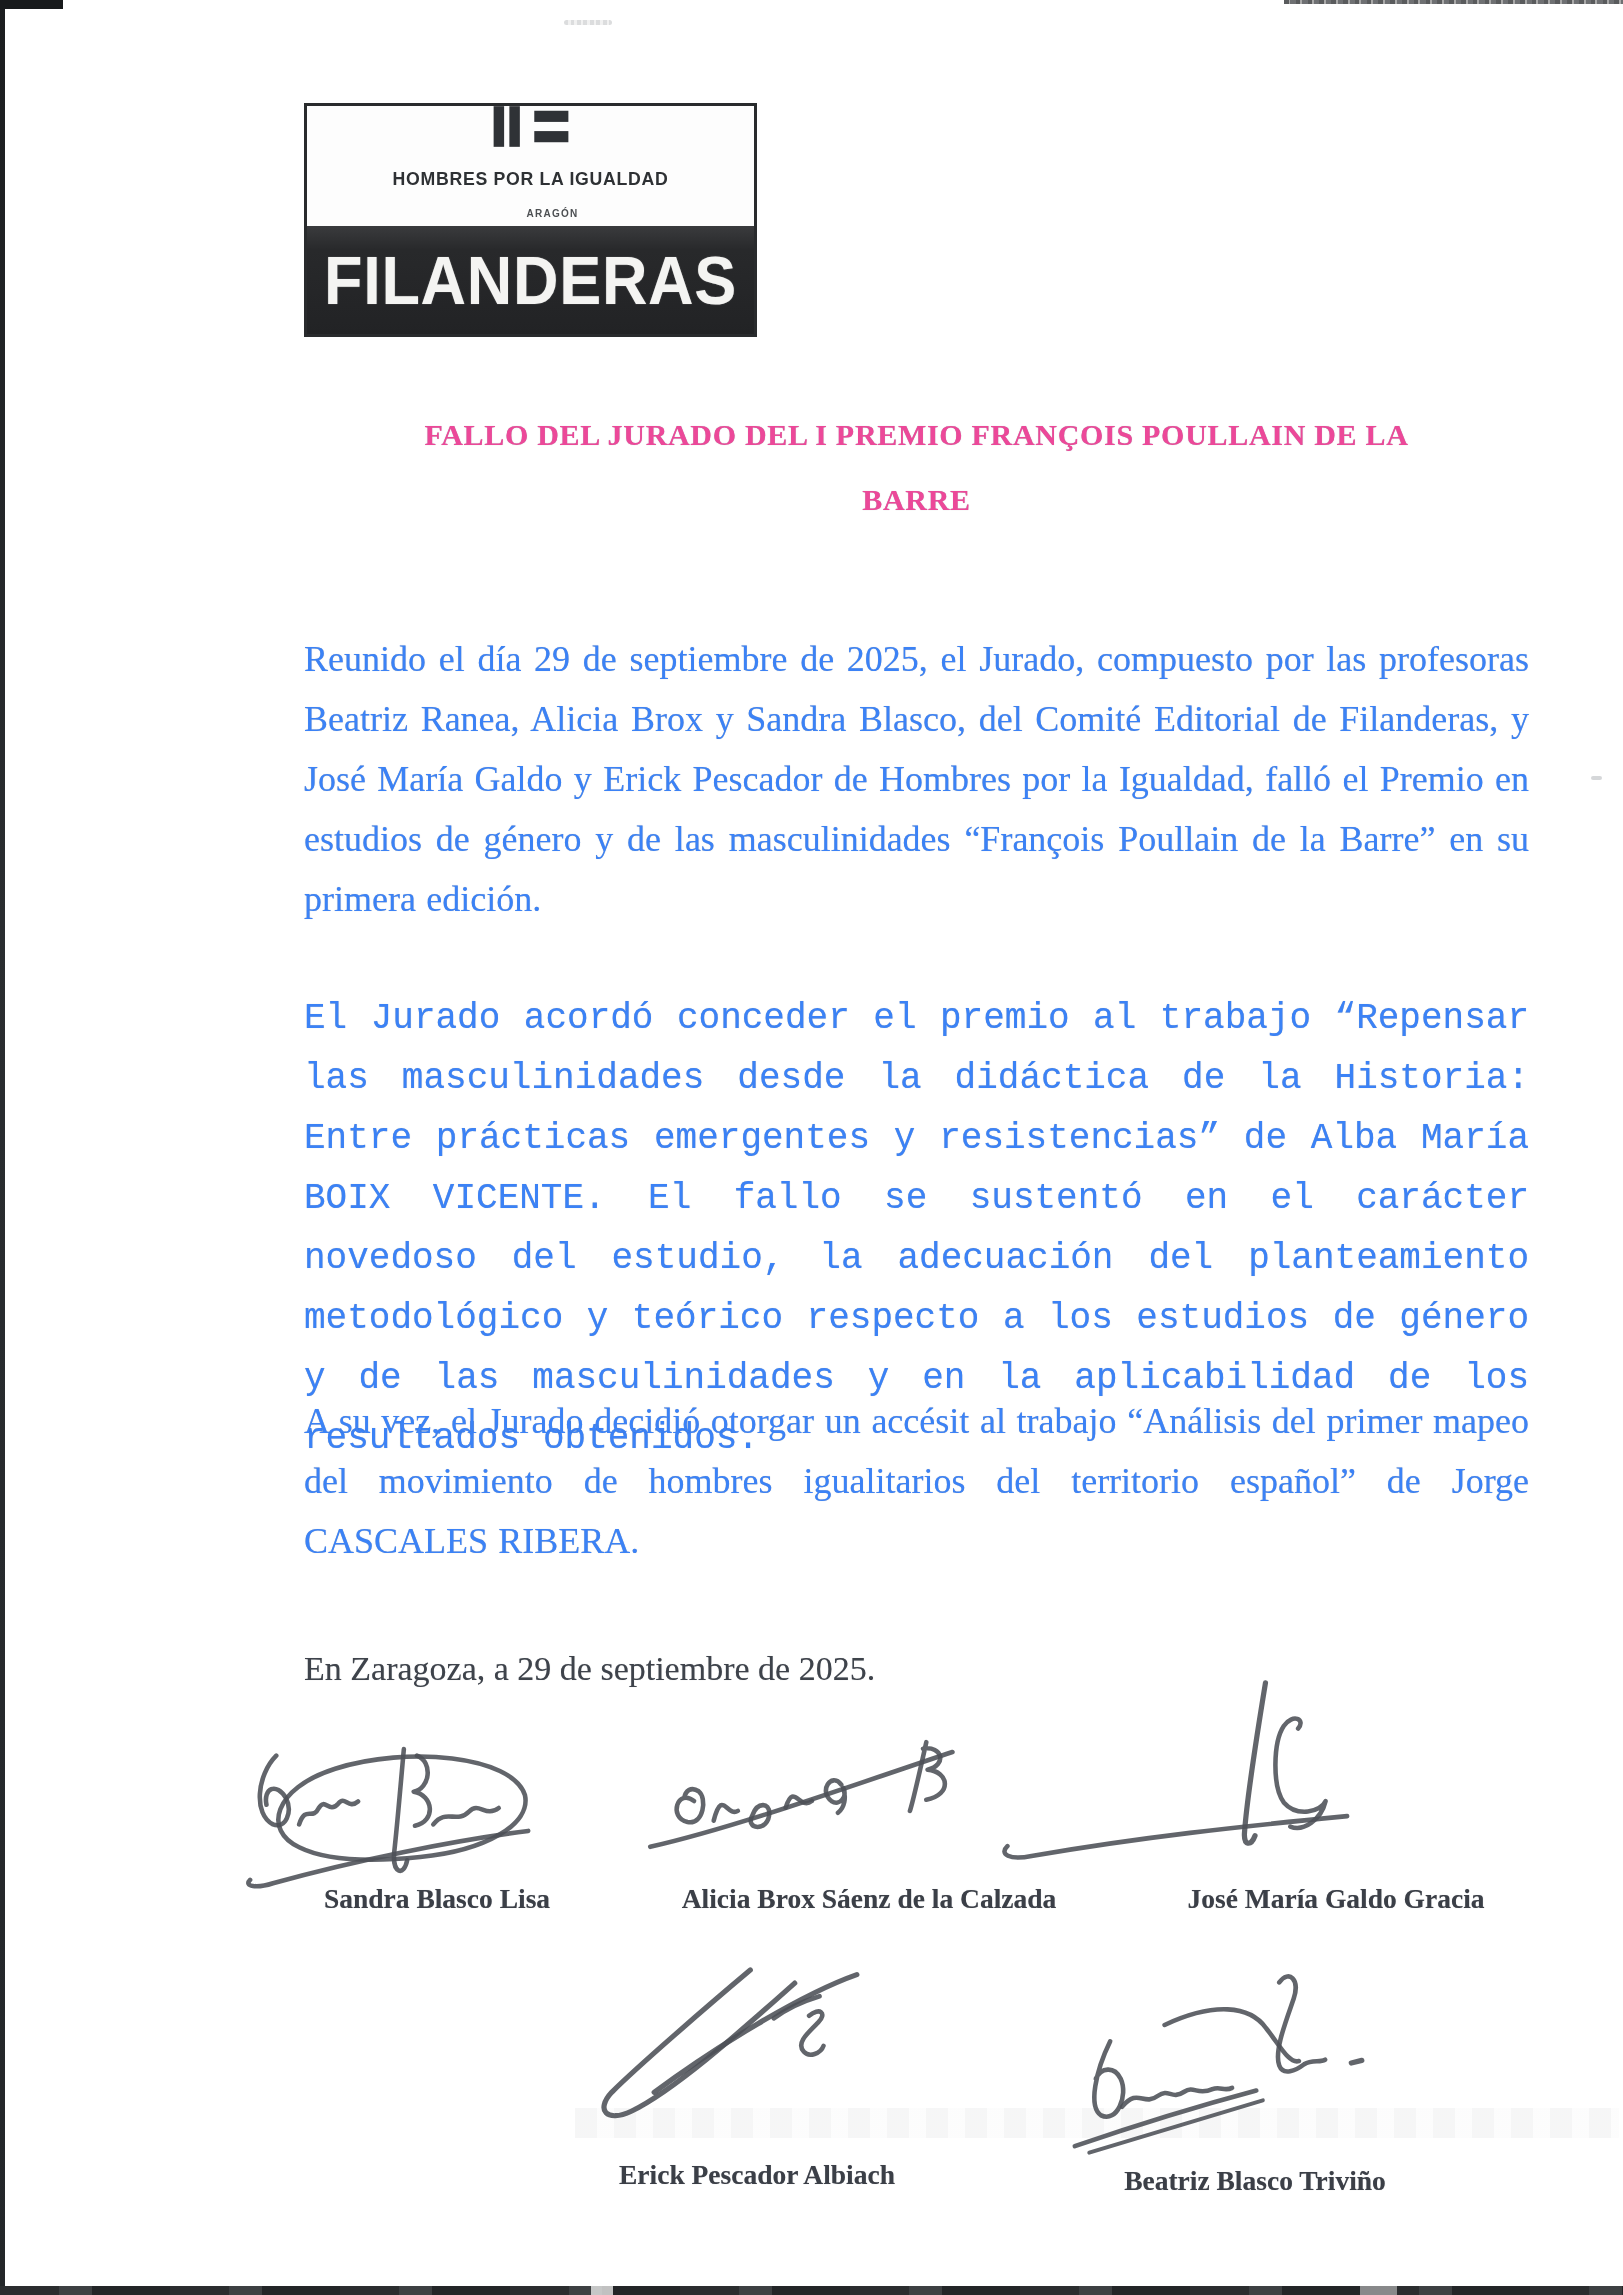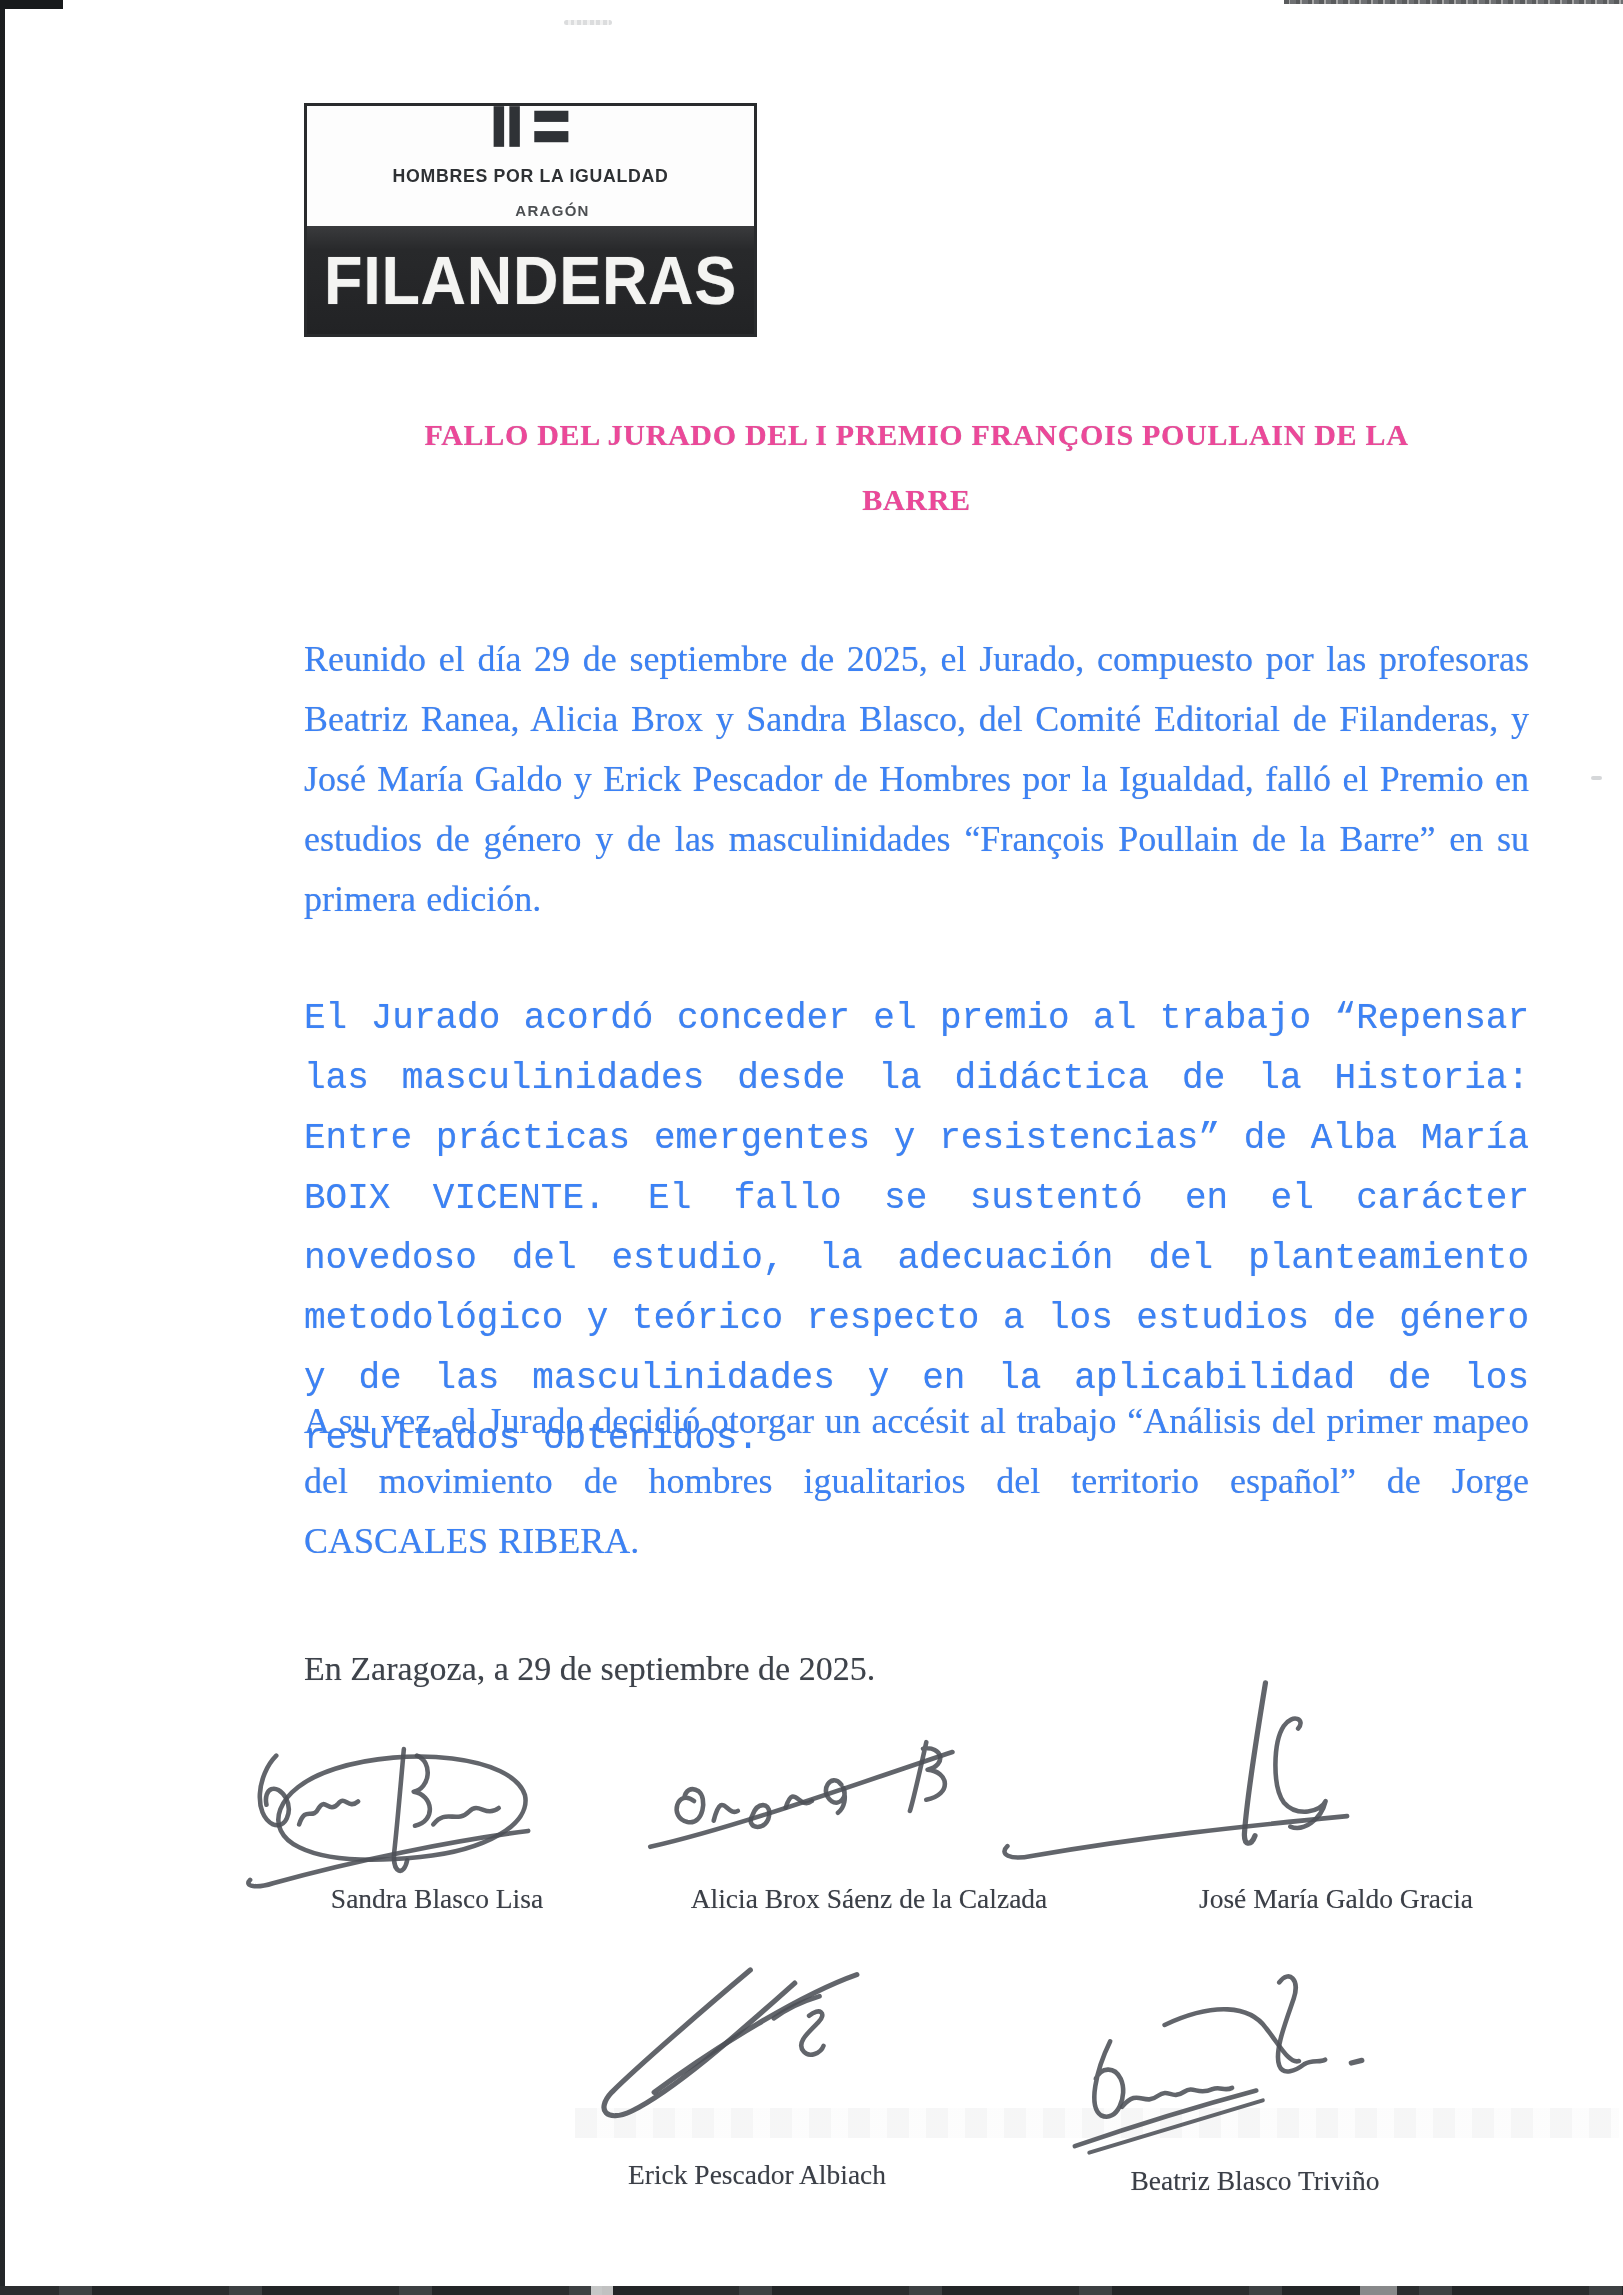--- a/index.html
+++ b/index.html
@@ -31,21 +31,21 @@
 
   
   .logo { position:absolute; left:304px; top:103px; width:453px; height:234px;
     border:3.9px solid #292b2d; background:#fdfdfd; box-sizing:border-box; }
   .logo-top { position:absolute; top:0; left:0; width:100%; height:118px;
     display:flex; flex-direction:column; align-items:center; justify-content:space-between;
     padding-bottom:5.2px; box-sizing:border-box;
     font-family:"Liberation Sans", sans-serif; }
   .logo-mark { margin-bottom:6.5px; }
   .logo-org { font-size:17.7px; font-weight:700; letter-spacing:0.7px; color:#2e3134; }
-  .logo-region { font-size:15px; font-weight:700; letter-spacing:1.3px; color:#4c4f52; margin-top:2px;margin-left:44px; }
+  .logo-region { font-size:10px; font-weight:700; letter-spacing:1.3px; color:#4c4f52; margin-top:2px;margin-left:44px; }
   .logo-band { position:absolute; bottom:0; left:0; width:100%; height:108px;
     background:linear-gradient(180deg,#3a3b3d 0%, #28292b 22%, #222325 100%);
     display:flex; align-items:center; justify-content:center; }
   .logo-brand { font-family:"Liberation Sans", sans-serif; font-weight:700;
     font-size:63px; letter-spacing:0.7px; color:#f4f4f2; transform:scaleY(1.08);
     text-shadow:0 0 1.3px rgba(255,255,255,.35); white-space:nowrap; }
 
   
   .title { position:absolute; left:304px; top:402px; width:1225px;
     text-align:center; font-weight:700; font-size:30px; line-height:65px;
@@ -53,21 +53,21 @@
   .bodytext { position:absolute; left:304px; width:1225px;
     font-size:36px; line-height:60px; text-align:justify; word-spacing:1.3px;
     color:#3b82f6; text-shadow:0 0 0.7px rgba(56,60,70,.4); }
   .p1 { top:629px; } .p2 { top:989px;font-family:Liberation Mono, monospace; } .p3 { top:1391px; }
   .dateline { position:absolute; left:304px; top:1639px; width:1225px;
     font-size:34px; line-height:60px; color:#3e434b; text-shadow:0 0 0.7px rgba(56,60,70,.4); }
 
   
   .sig { position:absolute; }
   .sig path, .sig ellipse { fill:none; stroke:#4c5057; stroke-linecap:round; stroke-linejoin:round; opacity:.88; }
-  .name { position:absolute; font-weight:400; font-size:27.5px; color:#3b3f47;
+  .name { position:absolute; font-weight:700; font-size:27.5px; color:#3b3f47;
     white-space:nowrap; transform:translateX(-50%); text-shadow:0 0 0.7px rgba(56,60,70,.4); }
 </style>
 </head>
 <body>
 
 <div class="page">
 
   <div class="art art-left-strip"></div>
   <div class="art art-topleft-bar"></div>
   <div class="art art-topright-line"></div>

